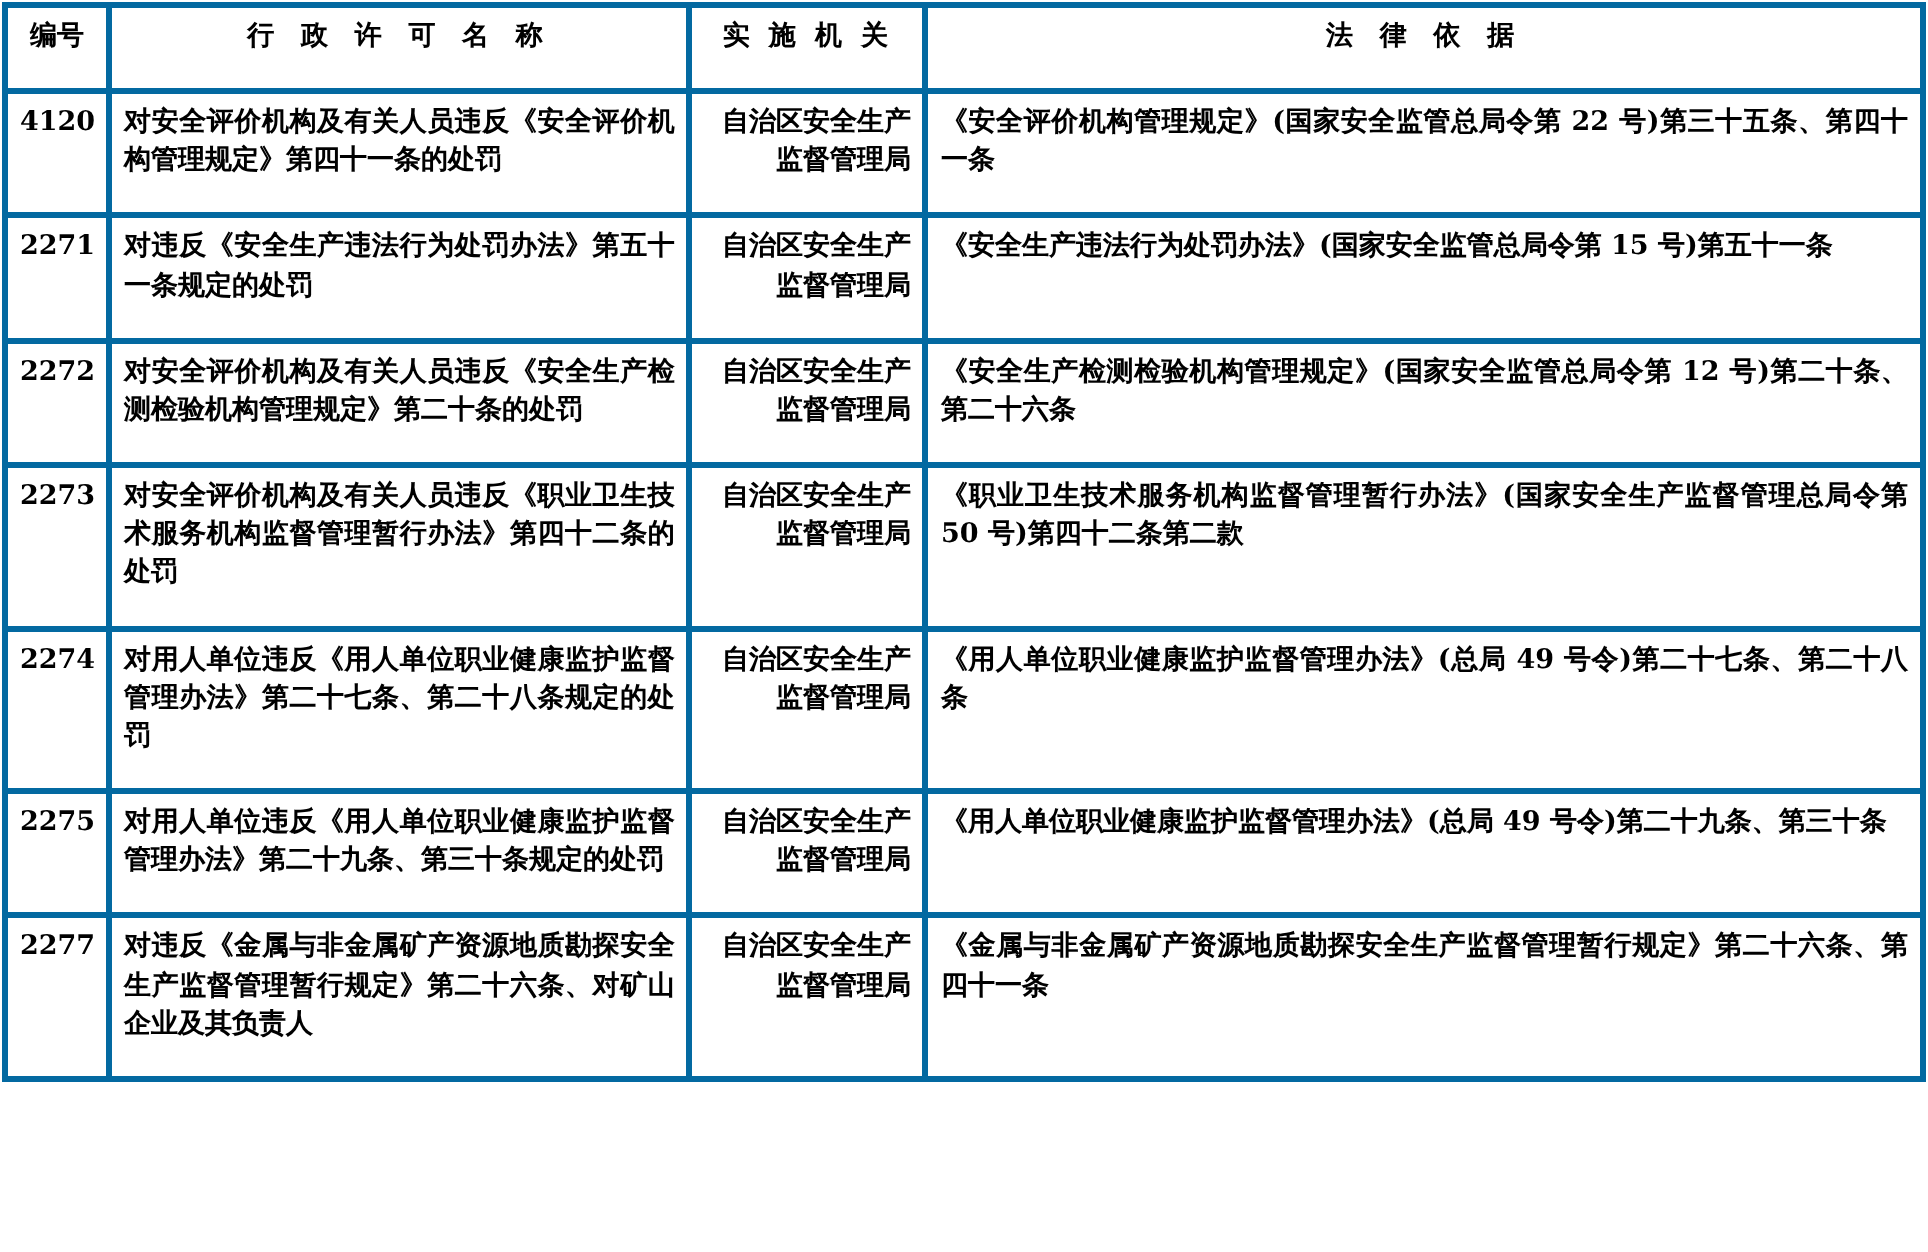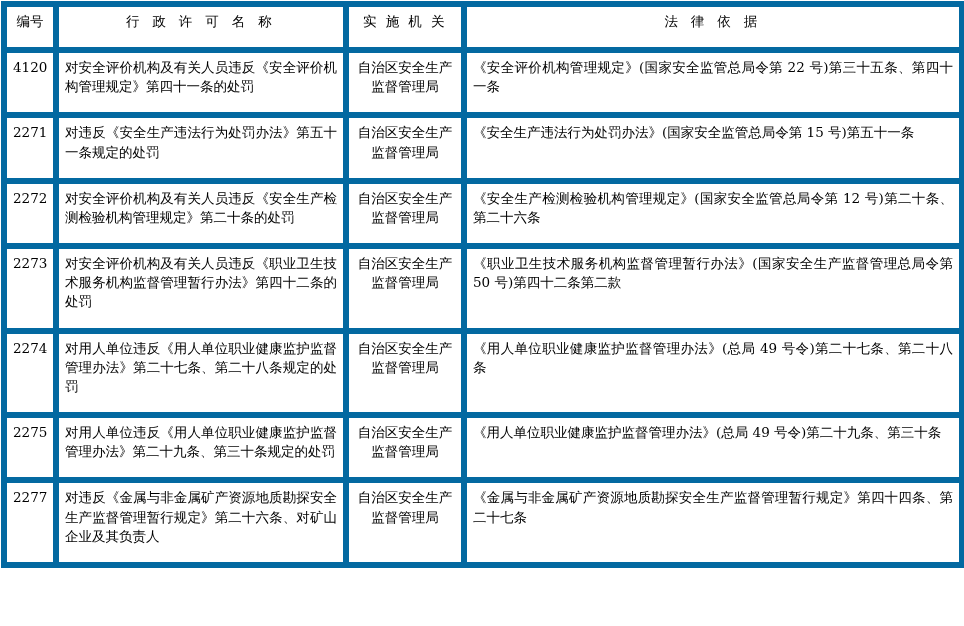--- a/index.html
+++ b/index.html
@@ -14,26 +14,26 @@
     color: #000000;
     overflow: hidden;
   }
   table.permit-table {
     border-collapse: collapse;
     table-layout: fixed;
     width: 962px;
     margin: 1px 0 0 1px;
   }
   table.permit-table td, table.permit-table th {
-    border: 6px solid #0369a1;
+    border: 3px solid #0369a1;
     vertical-align: top;
     padding: 5px 6px 16px 6px;
     font-size: 13.5px;
     line-height: 1.42;
-    font-weight: normal;
+    font-weight: bold;
   }
   thead th {
     text-align: center;
     vertical-align: middle;
     padding-top: 6px;
     padding-bottom: 6px;
     font-size: 14px;
   }
   .col-no   { width: 52px; }
   .col-name { width: 290px; }
@@ -49,21 +49,21 @@
     padding-left: 0.18em;
   }
 
   td.cell-no {
     text-align: center;
     vertical-align: middle;
     font-family: "DejaVu Serif", "Liberation Serif", serif;
     font-size: 13.5px;
   }
   td.cell-org {
-    text-align: center;
+    text-align: right;
     vertical-align: top;
     line-height: 1.45;
   }
   td.cell-name {
     text-align: justify;
     text-justify: inter-ideograph;
     margin-left: 11px;
   }
   td.cell-law {
     text-align: justify;
@@ -123,16 +123,16 @@
     <tr class="row-h1">
       <td class="cell-no">2275</td>
       <td class="cell-name">对用人单位违反《用人单位职业健康监护监督管理办法》第二十九条、第三十条规定的处罚</td>
       <td class="cell-org">自治区安全生产监督管理局</td>
       <td class="cell-law">《用人单位职业健康监护监督管理办法》(总局 49 号令)第二十九条、第三十条</td>
     </tr>
     <tr class="row-h1">
       <td class="cell-no">2277</td>
       <td class="cell-name">对违反《金属与非金属矿产资源地质勘探安全生产监督管理暂行规定》第二十六条、对矿山企业及其负责人</td>
       <td class="cell-org">自治区安全生产监督管理局</td>
-      <td class="cell-law">《金属与非金属矿产资源地质勘探安全生产监督管理暂行规定》第四十四条、第二十七条</td>
+      <td class="cell-law">《金属与非金属矿产资源地质勘探安全生产监督管理暂行规定》第二十六条、第四十一条</td>
     </tr>
   </tbody>
 </table>
 
 </body></html>

